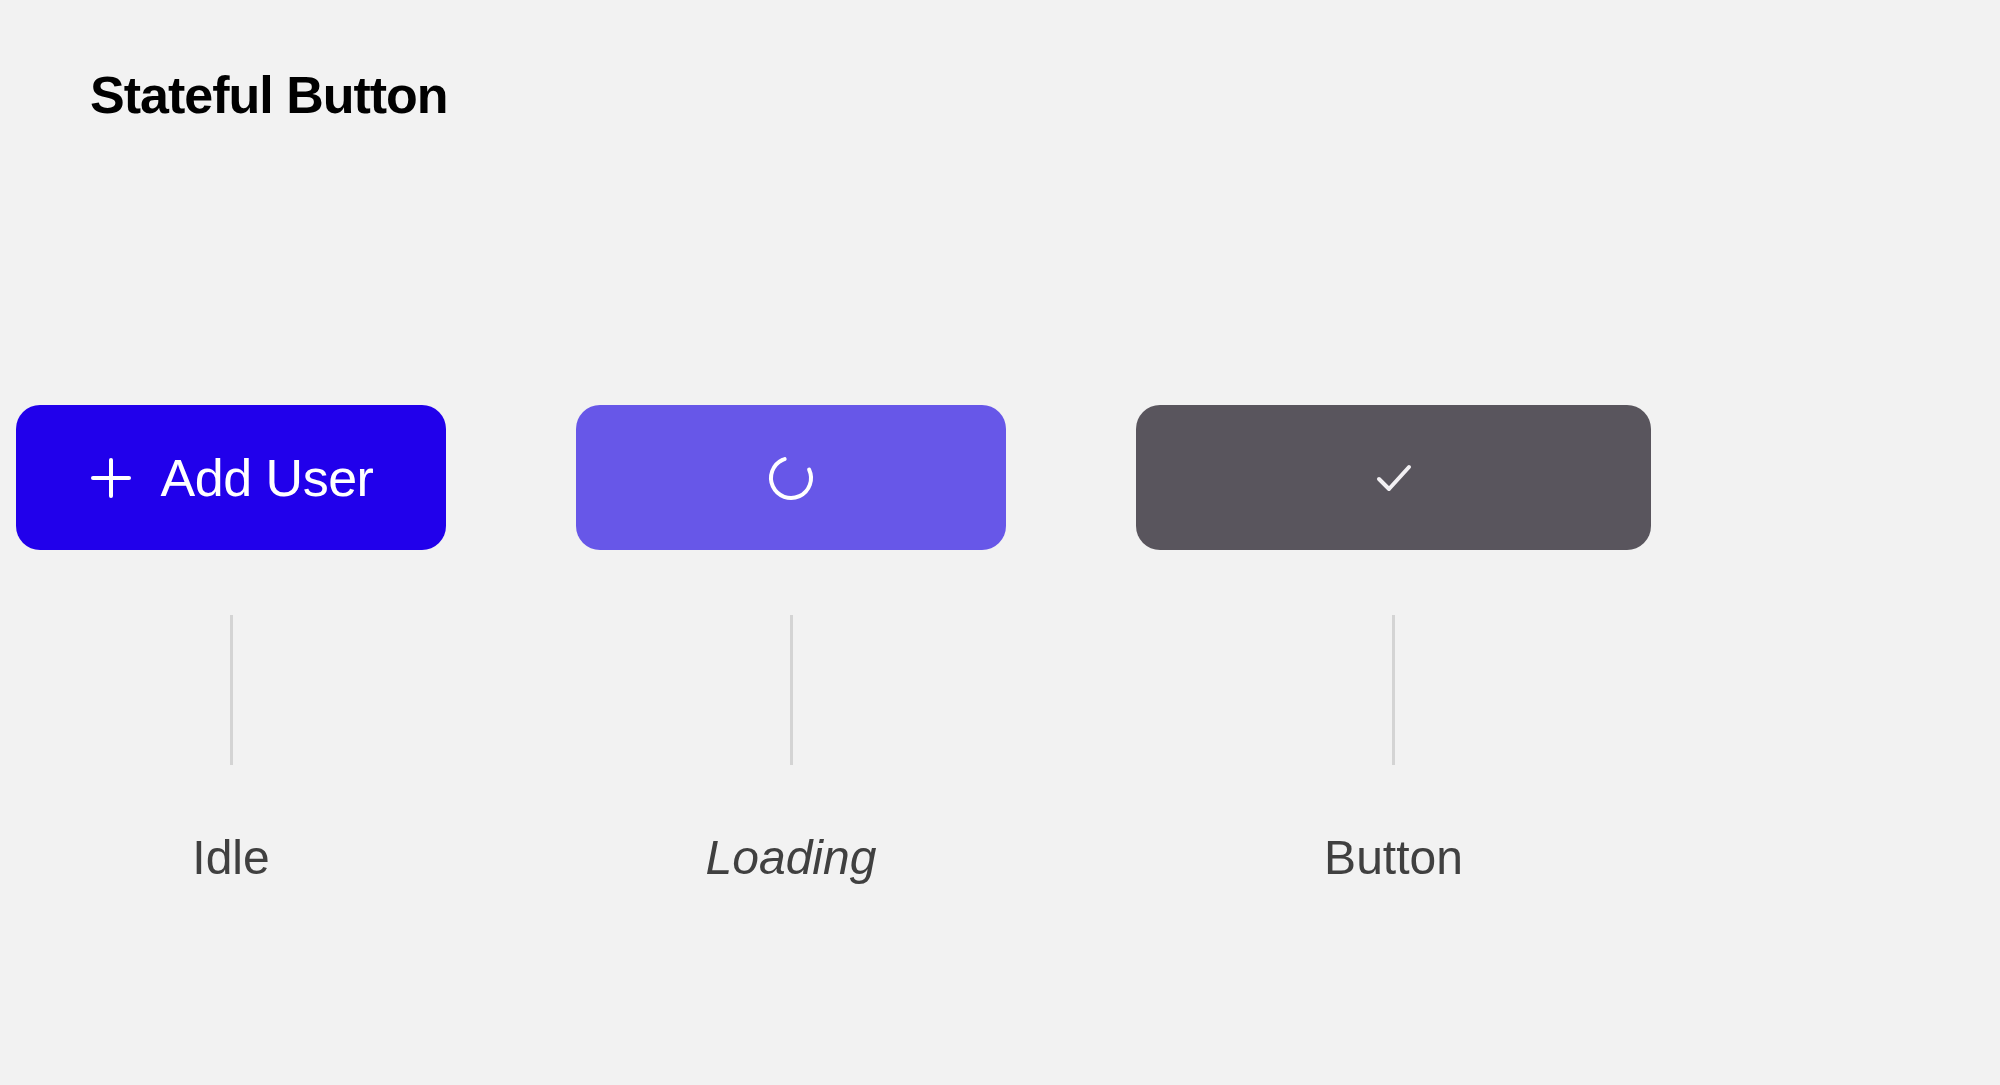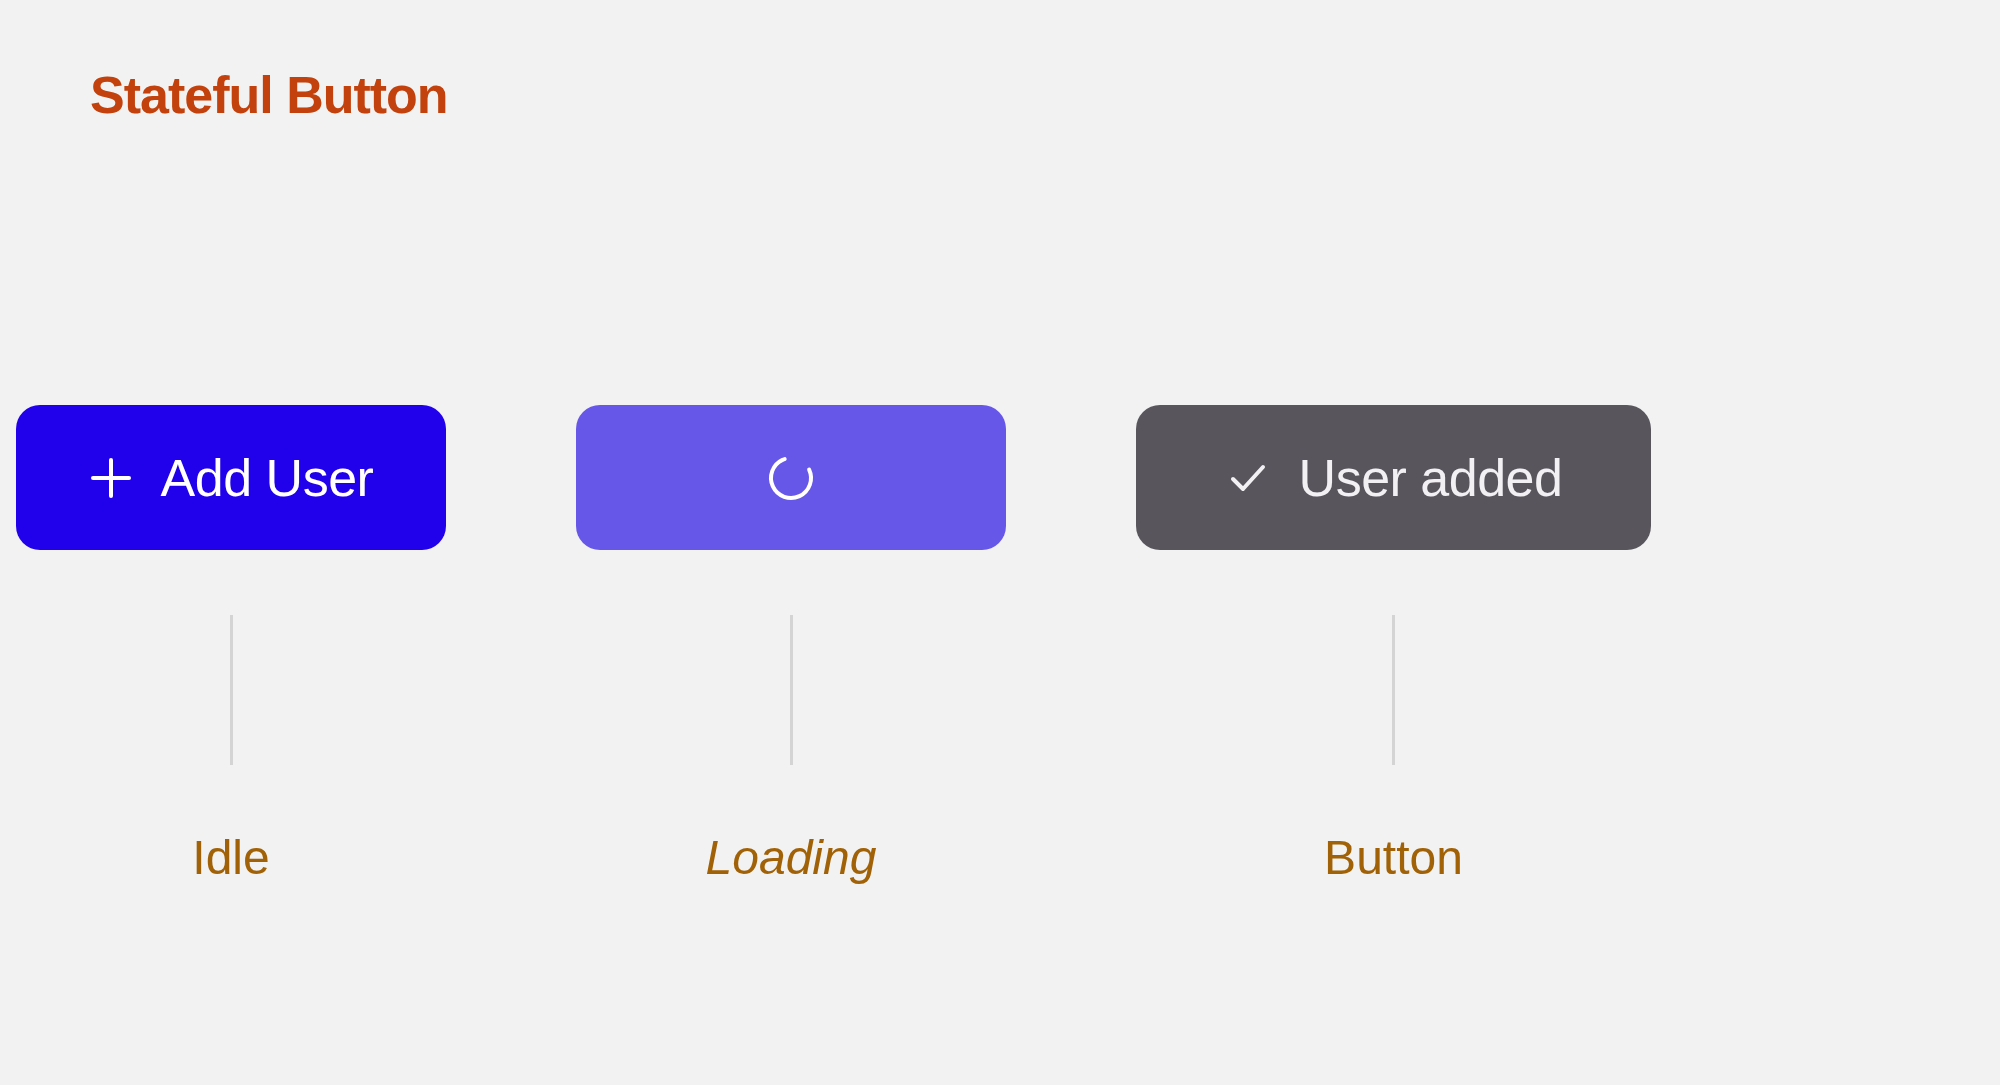--- a/index.html
+++ b/index.html
@@ -14,21 +14,21 @@
       height: 1085px;
       position: relative;
     }
     .page-title {
       position: absolute;
       top: 65px;
       left: 90px;
       font-size: 52px;
       font-weight: 800;
       letter-spacing: -1px;
-      color: #c2410c;
+      color: #000000;
     }
     .states-row {
       position: absolute;
       top: 405px;
       left: 0;
       width: 100%;
       display: flex;
       justify-content: flex-start;
       align-items: flex-start;
       gap: 130px;
@@ -80,21 +80,21 @@
     .connector {
       width: 3px;
       height: 150px;
       background: #d4d4d4;
       margin-top: 65px;
     }
     .state-label {
       margin-top: 65px;
       font-size: 48px;
       font-weight: 400;
-      color: #a16207;
+      color: #404040;
     }
     .col-success {
       width: 515px;
     }
     .col-loading {
       width: 430px;
       font-style: italic;
     }
   </style>
 </head>
@@ -130,19 +130,18 @@
     <div class="state-label">Loading</div>
   </div>
 
   <div class="state-col col-success">
     <button class="btn btn-success">
       <span class="icon">
         <svg width="46" height="46" viewBox="0 0 46 46" fill="none">
           <path d="M8 24 L18 34 L38 12" stroke="#f2f0f3" stroke-width="4" stroke-linecap="round" stroke-linejoin="round" fill="none"></path>
         </svg>
       </span>
-      <span class="btn-label">User added</span>
     </button>
     <div class="connector"></div>
     <div class="state-label">Button</div>
   </div>
 
 </div>
 
 </body></html>

